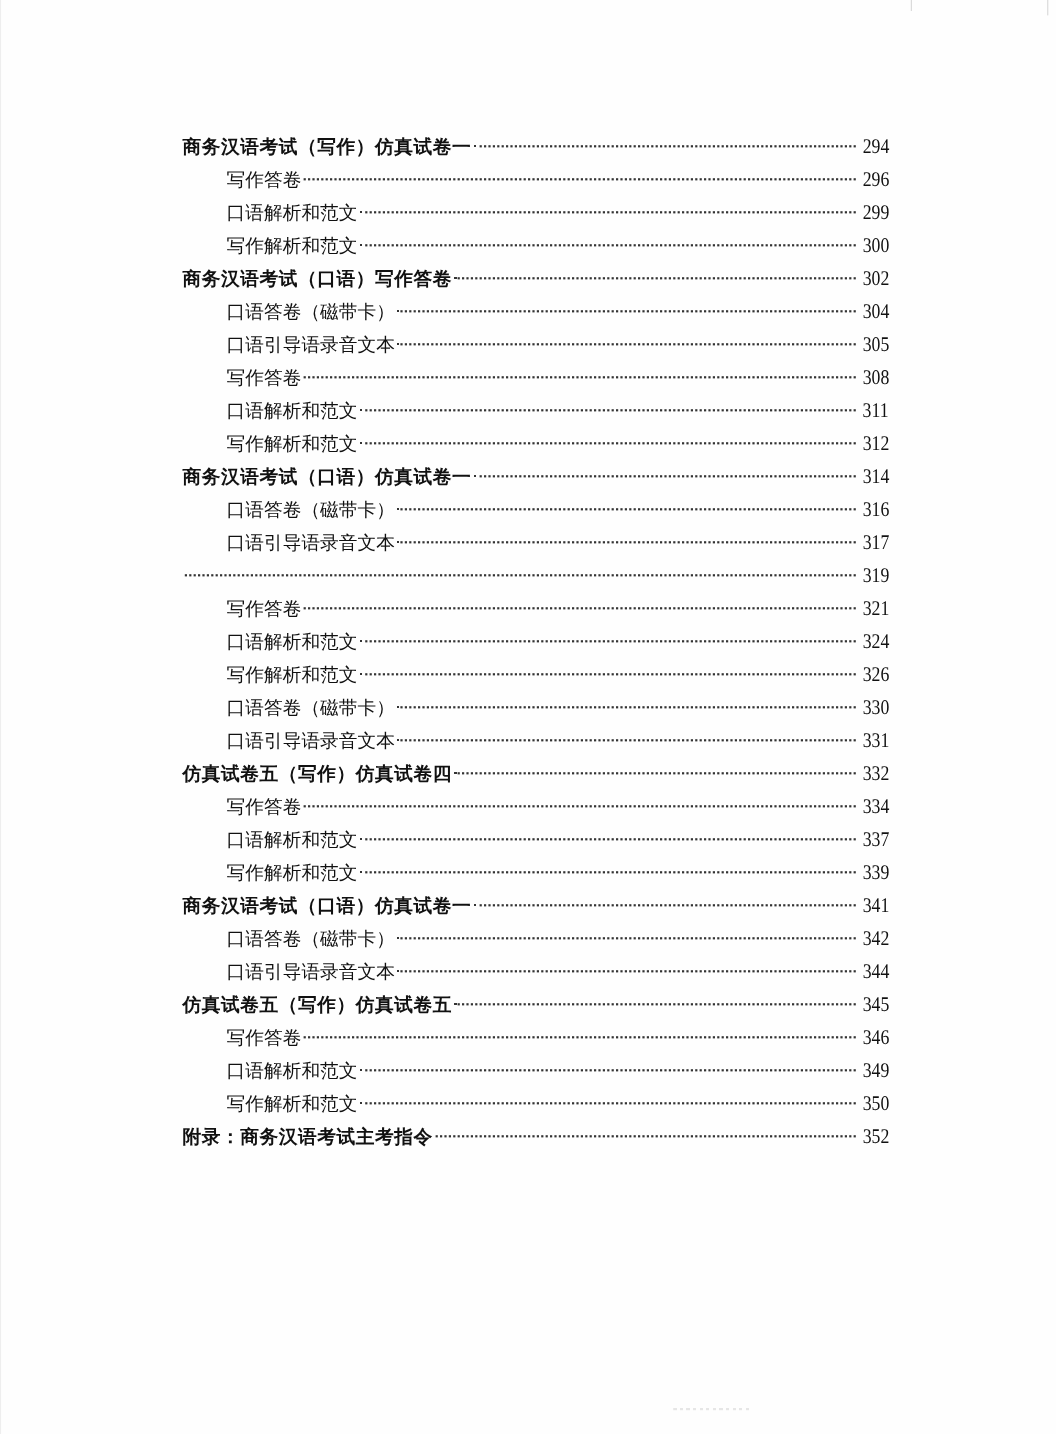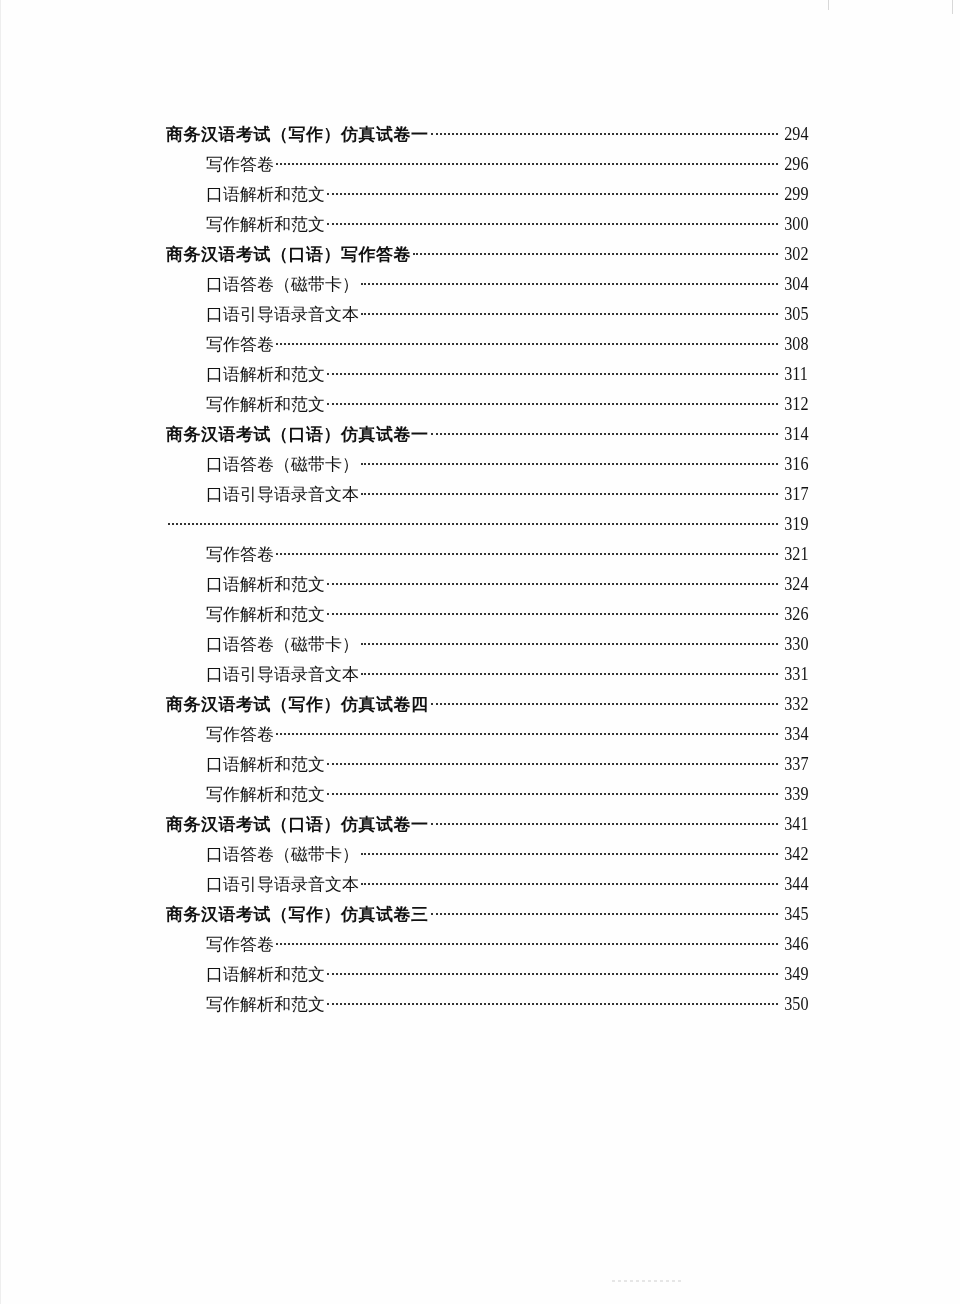--- a/index.html
+++ b/index.html
@@ -175,21 +175,21 @@
     <span class="toc-title">口语答卷（磁带卡）</span>
     <span class="toc-leader"></span>
     <span class="toc-page">330</span>
   </div>
       <div class="toc-row level-2">
     <span class="toc-title">口语引导语录音文本</span>
     <span class="toc-leader"></span>
     <span class="toc-page">331</span>
   </div>
       <div class="toc-row level-1">
-    <span class="toc-title">商务汉语考试（写作）仿真试卷四</span>
+    <span class="toc-title">仿真试卷五（写作）仿真试卷四</span>
     <span class="toc-leader"></span>
     <span class="toc-page">332</span>
   </div>
       <div class="toc-row level-2">
     <span class="toc-title">写作答卷</span>
     <span class="toc-leader"></span>
     <span class="toc-page">334</span>
   </div>
       <div class="toc-row level-2">
     <span class="toc-title">口语解析和范文</span>
@@ -210,35 +210,40 @@
     <span class="toc-title">口语答卷（磁带卡）</span>
     <span class="toc-leader"></span>
     <span class="toc-page">342</span>
   </div>
       <div class="toc-row level-2">
     <span class="toc-title">口语引导语录音文本</span>
     <span class="toc-leader"></span>
     <span class="toc-page">344</span>
   </div>
       <div class="toc-row level-1">
-    <span class="toc-title">商务汉语考试（写作）仿真试卷三</span>
+    <span class="toc-title">仿真试卷五（写作）仿真试卷五</span>
     <span class="toc-leader"></span>
     <span class="toc-page">345</span>
   </div>
       <div class="toc-row level-2">
     <span class="toc-title">写作答卷</span>
     <span class="toc-leader"></span>
     <span class="toc-page">346</span>
   </div>
       <div class="toc-row level-2">
     <span class="toc-title">口语解析和范文</span>
     <span class="toc-leader"></span>
     <span class="toc-page">349</span>
   </div>
       <div class="toc-row level-2">
     <span class="toc-title">写作解析和范文</span>
     <span class="toc-leader"></span>
     <span class="toc-page">350</span>
+  </div>
+      <div class="toc-row level-1">
+    <span class="toc-title">附录：商务汉语考试主考指令</span>
+    <span class="toc-leader"></span>
+    <span class="toc-page">352</span>
   </div>
     </div>
 
   <div class="scan-smudge"></div>
 </div>
 
 </body></html>

